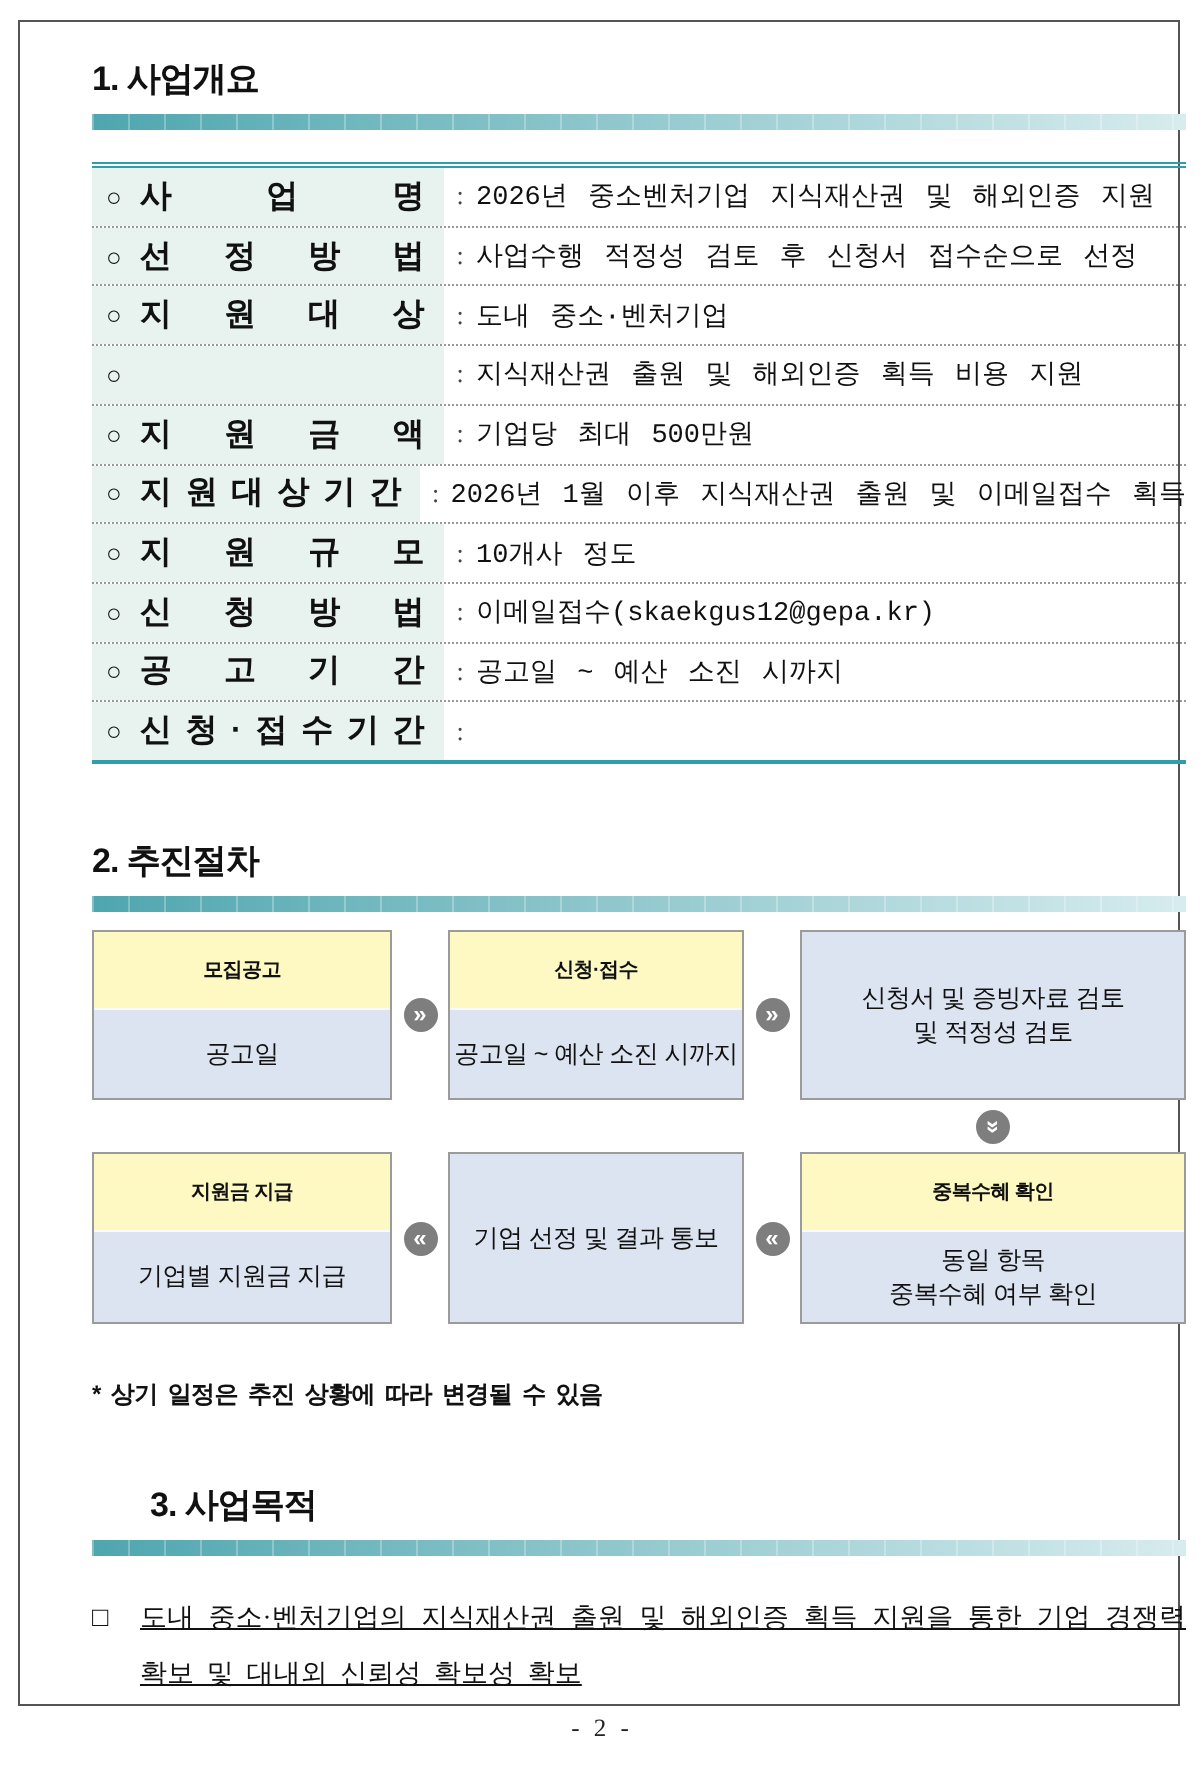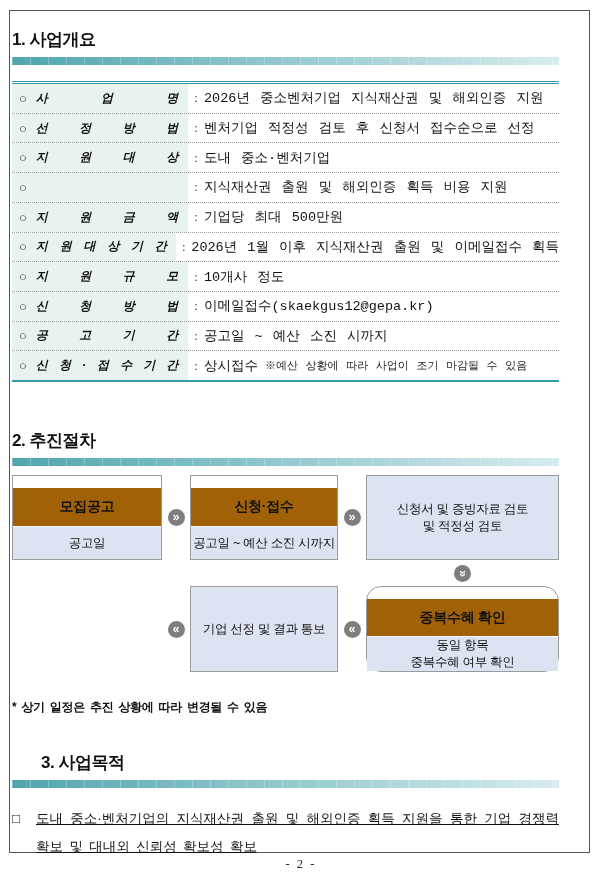--- a/index.html
+++ b/index.html
@@ -5,21 +5,21 @@
   html,body{margin:0;padding:0;background:#fff;}
   body{
     width:602px;height:886px;position:relative;
     font-family:"Liberation Sans", sans-serif;color:#111;
     -webkit-font-smoothing:antialiased;
   }
   .page-border{
     position:absolute;left:9px;top:10px;width:581px;height:843px;
     border:1px solid #555;box-sizing:border-box;pointer-events:none;
   }
-  .content{position:absolute;left:12px;top:30px;width:547px;}
+  .content{position:absolute;left:46px;top:30px;width:547px;}
   .sec-title{
     font-size:17px;font-weight:bold;letter-spacing:-0.5px;
     line-height:20px;margin:0;
   }
   .sec-bar{
     height:8px;margin-top:7px;position:relative;
     background:linear-gradient(to right,#4FA6AF,#D7ECEE);
   }
   .sec-bar::after{
     content:"";position:absolute;inset:0;
@@ -32,22 +32,22 @@
     display:flex;flex-direction:column;
   }
   .ov-row{flex:1;display:flex;align-items:stretch;border-bottom:1px dotted #999;}
   .ov-row:last-child{border-bottom:none;}
   .ov-label-cell{
     width:176px;box-sizing:border-box;background:#E8F3EF;
     display:flex;align-items:center;padding:0 10px 0 7px;
   }
   .ov-bullet{font-weight:bold;font-size:13px;margin-right:9px;}
   .ov-label{
-    flex:1;font-weight:bold;font-size:12px;letter-spacing:-0.3px;
-    text-align:justify;text-align-last:justify;font-style:italic;
+    flex:1;font-weight:bold;font-size:16px;letter-spacing:-0.3px;
+    text-align:justify;text-align-last:justify;
   }
   .ov-colon{
     width:16px;display:flex;align-items:center;justify-content:center;
     color:#444;font-size:13px;font-family:"Liberation Serif", serif;
   }
   .ov-value{
     flex:1;display:flex;align-items:center;
     font-family:Liberation Mono, monospace;font-size:13.5px;word-spacing:2px;
     white-space:nowrap;
   }
@@ -56,23 +56,23 @@
   .flow{
     margin-top:9px;display:grid;
     grid-template-columns:150px 28px 148px 28px 193px;
     grid-template-rows:85px 26px 86px;
   }
   .fbox{
     border:1px solid #9B9B9B;box-sizing:border-box;
     display:flex;flex-direction:column;
   }
   .fbox-h{
-    height:38px;background:#a16207;border-bottom:1px solid #FAFAFA;
+    height:38px;background:#fef9c3;border-bottom:1px solid #FAFAFA;
     display:flex;align-items:center;justify-content:center;
-    font-weight:bold;font-size:14px;letter-spacing:-0.3px;margin-top:12px;
+    font-weight:bold;font-size:10px;letter-spacing:-0.3px;
   }
   .fbox-b{
     flex:1;background:#DCE3F1;display:flex;flex-direction:column;
     align-items:center;justify-content:center;
     font-size:12.5px;line-height:17px;text-align:center;letter-spacing:-0.3px;
   }
   .fgap{display:flex;align-items:center;justify-content:center;}
   .acirc{
     width:17px;height:17px;border-radius:50%;background:#7E7E7E;color:#fff;
     display:flex;align-items:center;justify-content:center;
@@ -88,21 +88,21 @@
     margin-top:17px;display:flex;
     font-family:"Liberation Serif", serif;font-size:13.5px;line-height:28px;
   }
   .purpose-bullet{width:24px;flex:none;}
   .purpose-body{flex:1;text-align:justify;word-spacing:3px;text-decoration:underline;}
   
   .footer{
     position:absolute;left:0;right:0;top:857px;text-align:center;
     font-family:"Liberation Serif", serif;font-size:12.5px;letter-spacing:2px;color:#222;
   }
-  .s2{margin-top:49px;}
+  .s2{margin-top:39px;}
   .s3{margin-top:37px;margin-left:29px;}
 </style>
 </head>
 <body>
 
 <div class="page-border"></div>
 
 <div class="content">
 
   <h2 class="sec-title">1. 사업개요</h2>
@@ -118,21 +118,21 @@
       <div class="ov-colon">:</div>
       <div class="ov-value">2026년 중소벤처기업 지식재산권 및 해외인증 지원</div>
     </div>
 
     <div class="ov-row">
       <div class="ov-label-cell">
         <span class="ov-bullet">○</span>
         <span class="ov-label">선 정 방 법</span>
       </div>
       <div class="ov-colon">:</div>
-      <div class="ov-value">벤처기업 적정성 검토 후 신청서 접수순으로 선정</div>
+      <div class="ov-value">사업수행 적정성 검토 후 신청서 접수순으로 선정</div>
     </div>
 
     <div class="ov-row">
       <div class="ov-label-cell">
         <span class="ov-bullet">○</span>
         <span class="ov-label">지 원 대 상</span>
       </div>
       <div class="ov-colon">:</div>
       <div class="ov-value">도내 중소·벤처기업</div>
     </div>
@@ -189,24 +189,20 @@
       <div class="ov-colon">:</div>
       <div class="ov-value">공고일 ~ 예산 소진 시까지</div>
     </div>
 
     <div class="ov-row">
       <div class="ov-label-cell">
         <span class="ov-bullet">○</span>
         <span class="ov-label">신 청 · 접 수 기 간</span>
       </div>
       <div class="ov-colon">:</div>
-      <div class="ov-value">
-        <span>상시접수</span>
-        <span class="ov-note">※예산 상황에 따라 사업이 조기 마감될 수 있음</span>
-      </div>
     </div>
 
   </div>
 
   <h2 class="sec-title s2">2. 추진절차</h2>
   <div class="sec-bar"></div>
 
   <div class="flow">
 
     <div class="fbox" style="grid-column:1;grid-row:1;">
@@ -231,32 +227,38 @@
       <div class="fbox-b">
         <span>신청서 및 증빙자료 검토</span>
         <span>및 적정성 검토</span>
       </div>
     </div>
 
     <div class="fgap" style="grid-column:5;grid-row:2;">
       <span class="acirc down">»</span>
     </div>
 
+    <div class="fbox" style="grid-column:1;grid-row:3;">
+      <div class="fbox-h">지원금 지급</div>
+      <div class="fbox-b">
+        <span>기업별 지원금 지급</span>
+      </div>
+    </div>
     <div class="fgap" style="grid-column:2;grid-row:3;">
       <span class="acirc">«</span>
     </div>
     <div class="fbox" style="grid-column:3;grid-row:3;">
       <div class="fbox-b">
         <span>기업 선정 및 결과 통보</span>
       </div>
     </div>
     <div class="fgap" style="grid-column:4;grid-row:3;">
       <span class="acirc">«</span>
     </div>
-    <div class="fbox" style="grid-column:5;grid-row:3;border-radius:15px;">
+    <div class="fbox" style="grid-column:5;grid-row:3;">
       <div class="fbox-h">중복수혜 확인</div>
       <div class="fbox-b">
         <span>동일 항목</span>
         <span>중복수혜 여부 확인</span>
       </div>
     </div>
 
   </div>
 
   <div class="flow-note">* 상기 일정은 추진 상황에 따라 변경될 수 있음</div>

